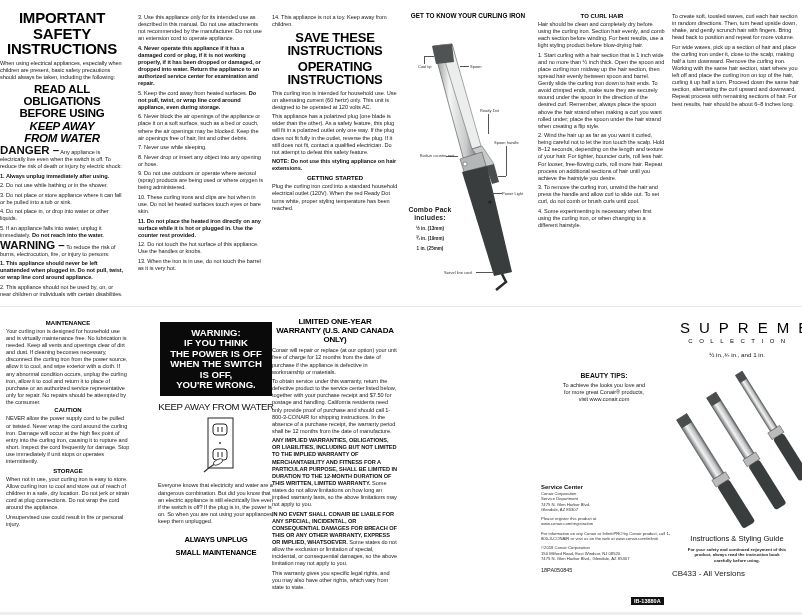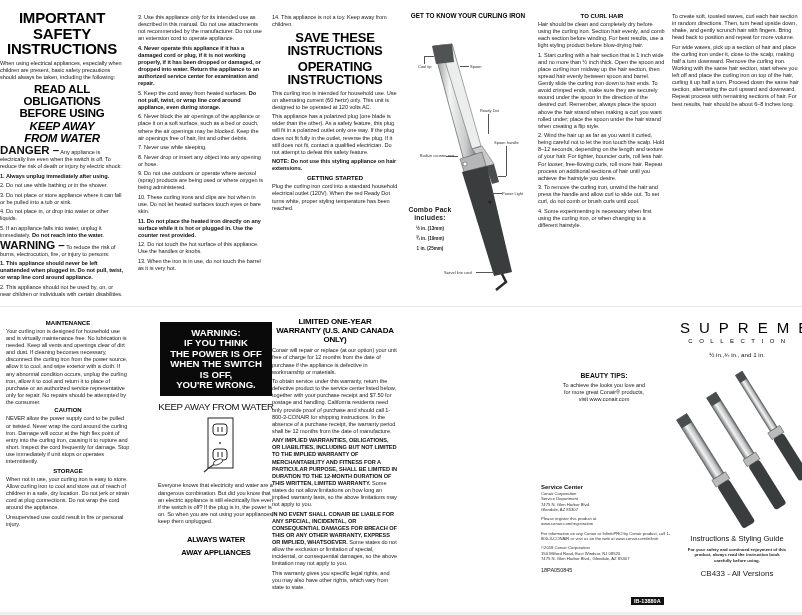--- a/index.html
+++ b/index.html
@@ -172,22 +172,22 @@
     <line x1="66" y1="11" x2="66" y2="16" stroke="#222" stroke-width="1"></line>
     <line x1="70" y1="11" x2="70" y2="16" stroke="#222" stroke-width="1"></line>
     <circle cx="68" cy="27" r="0.9" fill="#222"></circle>
     <rect x="61" y="33" width="14" height="11" rx="3" fill="none" stroke="#222" stroke-width="1"></rect>
     <line x1="66" y1="36" x2="66" y2="41" stroke="#222" stroke-width="1"></line>
     <line x1="70" y1="36" x2="70" y2="41" stroke="#222" stroke-width="1"></line>
     <path d="M68,44 C64,48 58,50 52,56" stroke="#333" stroke-width="1.3" fill="none"></path>
     <ellipse cx="66" cy="46" rx="5" ry="2.4" fill="#fff" stroke="#333" stroke-width="0.8" transform="rotate(-25 66 46)"></ellipse>
   </svg>
   <div class="p" style="margin:8px 6px 0;">Everyone knows that electricity and water are a dangerous combination. But did you know that an electric appliance is still electrically live even if the switch is off? If the plug is in, the power is on. So when you are not using your appliances, keep them unplugged.</div>
-  <div class="h-big" style="font-size:7.6px; margin-top:10px;">ALWAYS WATER</div>
-  <div class="h-big" style="font-size:7.6px; margin-top:4px;">AWAY APPLIANCES</div>
+  <div class="h-big" style="font-size:7.6px; margin-top:10px;">ALWAYS UNPLUG</div>
+  <div class="h-big" style="font-size:7.6px; margin-top:4px;">SMALL MAINTENANCE</div>
 </div>
 
 <div class="panel" style="left:272px; top:318px; width:126px; height:292px;">
   <div class="h-big" style="font-size:8px; line-height:8.8px; margin:0 4px 3px;">LIMITED ONE-YEAR WARRANTY (U.S. AND CANADA ONLY)</div>
   <div class="p">Conair will repair or replace (at our option) your unit free of charge for 12 months from the date of purchase if the appliance is defective in workmanship or materials.</div>
   <div class="p">To obtain service under this warranty, return the defective product to the service center listed below, together with your purchase receipt and $7.50 for postage and handling. California residents need only provide proof of purchase and should call 1-800-3-CONAIR for shipping instructions. In the absence of a purchase receipt, the warranty period shall be 12 months from the date of manufacture.</div>
   <div class="p"><span class="b">ANY IMPLIED WARRANTIES, OBLIGATIONS, OR LIABILITIES, INCLUDING BUT NOT LIMITED TO THE IMPLIED WARRANTY OF MERCHANTABILITY AND FITNESS FOR A PARTICULAR PURPOSE, SHALL BE LIMITED IN DURATION TO THE 12-MONTH DURATION OF THIS WRITTEN, LIMITED WARRANTY.</span> <span>Some states do not allow limitations on how long an implied warranty lasts, so the above limitations may not apply to you.</span></div>
   <div class="p"><span class="b">IN NO EVENT SHALL CONAIR BE LIABLE FOR ANY SPECIAL, INCIDENTAL, OR CONSEQUENTIAL DAMAGES FOR BREACH OF THIS OR ANY OTHER WARRANTY, EXPRESS OR IMPLIED, WHATSOEVER.</span> <span>Some states do not allow the exclusion or limitation of special, incidental, or consequential damages, so the above limitation may not apply to you.</span></div>
   <div class="p">This warranty gives you specific legal rights, and you may also have other rights, which vary from state to state.</div>
 </div>
@@ -244,16 +244,16 @@
 
     <g transform="translate(58,6) rotate(-32 20 10)">
       <rect x="9" y="0" width="8" height="66" fill="url(#chr2)" stroke="#444" stroke-width="0.5"></rect>
       <rect x="9" y="0" width="8" height="9" fill="#4a4d4e"></rect>
       <rect x="6" y="66" width="14" height="8" fill="#bbb" stroke="#444" stroke-width="0.5"></rect>
       <rect x="7" y="74" width="12" height="50" rx="3" fill="#3a3d3e"></rect>
     </g>
   </svg>
   <div style="text-align:center; font-size:7.6px; font-weight:normal; margin-top:2px; color:#111;">Instructions &amp; Styling Guide</div>
   <div style="text-align:center; font-size:4.3px; line-height:5.4px; margin:4px 14px 0; font-weight:bold; color:#222;">For your safety and continued enjoyment of this product, always read the instruction book carefully before using.</div>
-  <div style="text-align:center; font-size:8px; margin-top:6px; color:#222;">CB433 - All Versions</div>
+  <div style="text-align:left; font-size:8px; margin-top:6px; color:#222;">CB433 - All Versions</div>
 </div>
 
 <div class="fold-b"></div>
 
 </body></html>

